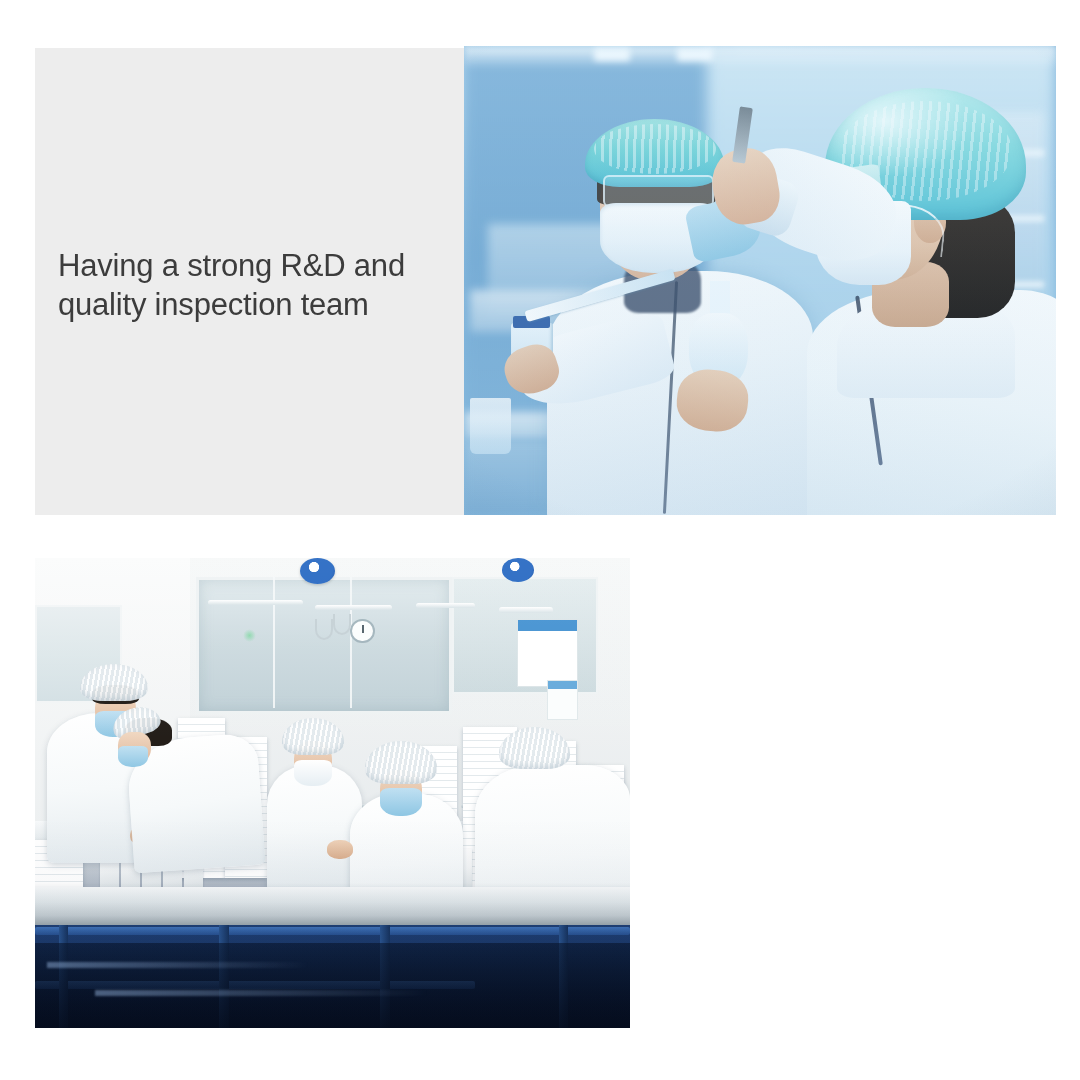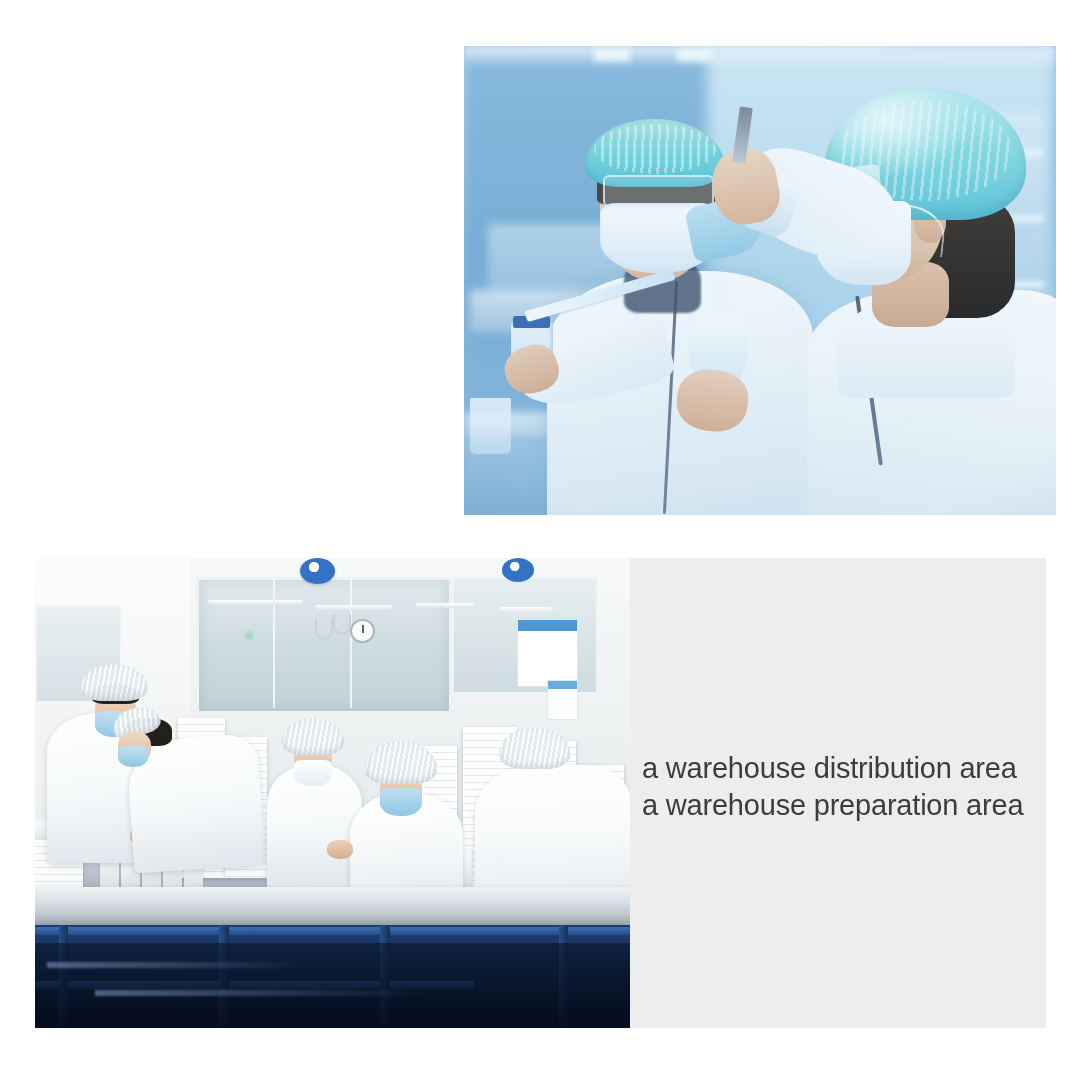--- a/index.html
+++ b/index.html
@@ -552,20 +552,24 @@
     background: linear-gradient(180deg, rgba(255,255,255,.1) 0%, rgba(255,255,255,0) 55%, rgba(10,25,55,.08) 100%);
   }
 </style>
 </head>
 <body>
 
 <div class="page">
 
   <div class="row1">
 
+    <div class="row1-caption">
+      <div class="caption-text">Having a strong R&amp;D and
+quality inspection team</div>
+    </div>
 
     <div class="row1-photo">
       <div class="lab">
         <div class="lab-bg-panelA"></div>
         <div class="lab-bg-panelB"></div>
         <div class="lab-topbar"></div>
         <div class="lab-light" style="left:22%"></div>
         <div class="lab-light" style="left:36%"></div>
         <div class="lab-cabinet"></div>
         <div class="lab-shelf"></div>
@@ -704,19 +708,15 @@
         <div class="pk-table-leg" style="left:31%; top:78%; height:22%;"></div>
         <div class="pk-table-leg" style="left:58%; top:78%; height:22%;"></div>
         <div class="pk-table-leg" style="left:88%; top:78%; height:22%;"></div>
         <div class="pk-dark-under"></div>
         <div class="pk-floorstreak" style="left:2%;  top:86%; width:44%;"></div>
         <div class="pk-floorstreak" style="left:10%; top:92%; width:56%;"></div>
         <div class="pk-haze"></div>
       </div>
     </div>
 
-    <div class="row2-caption">
-      <div class="caption-text">a warehouse distribution area
-a warehouse preparation area</div>
-    </div>
   </div>
 
 </div>
 
 </body></html>

